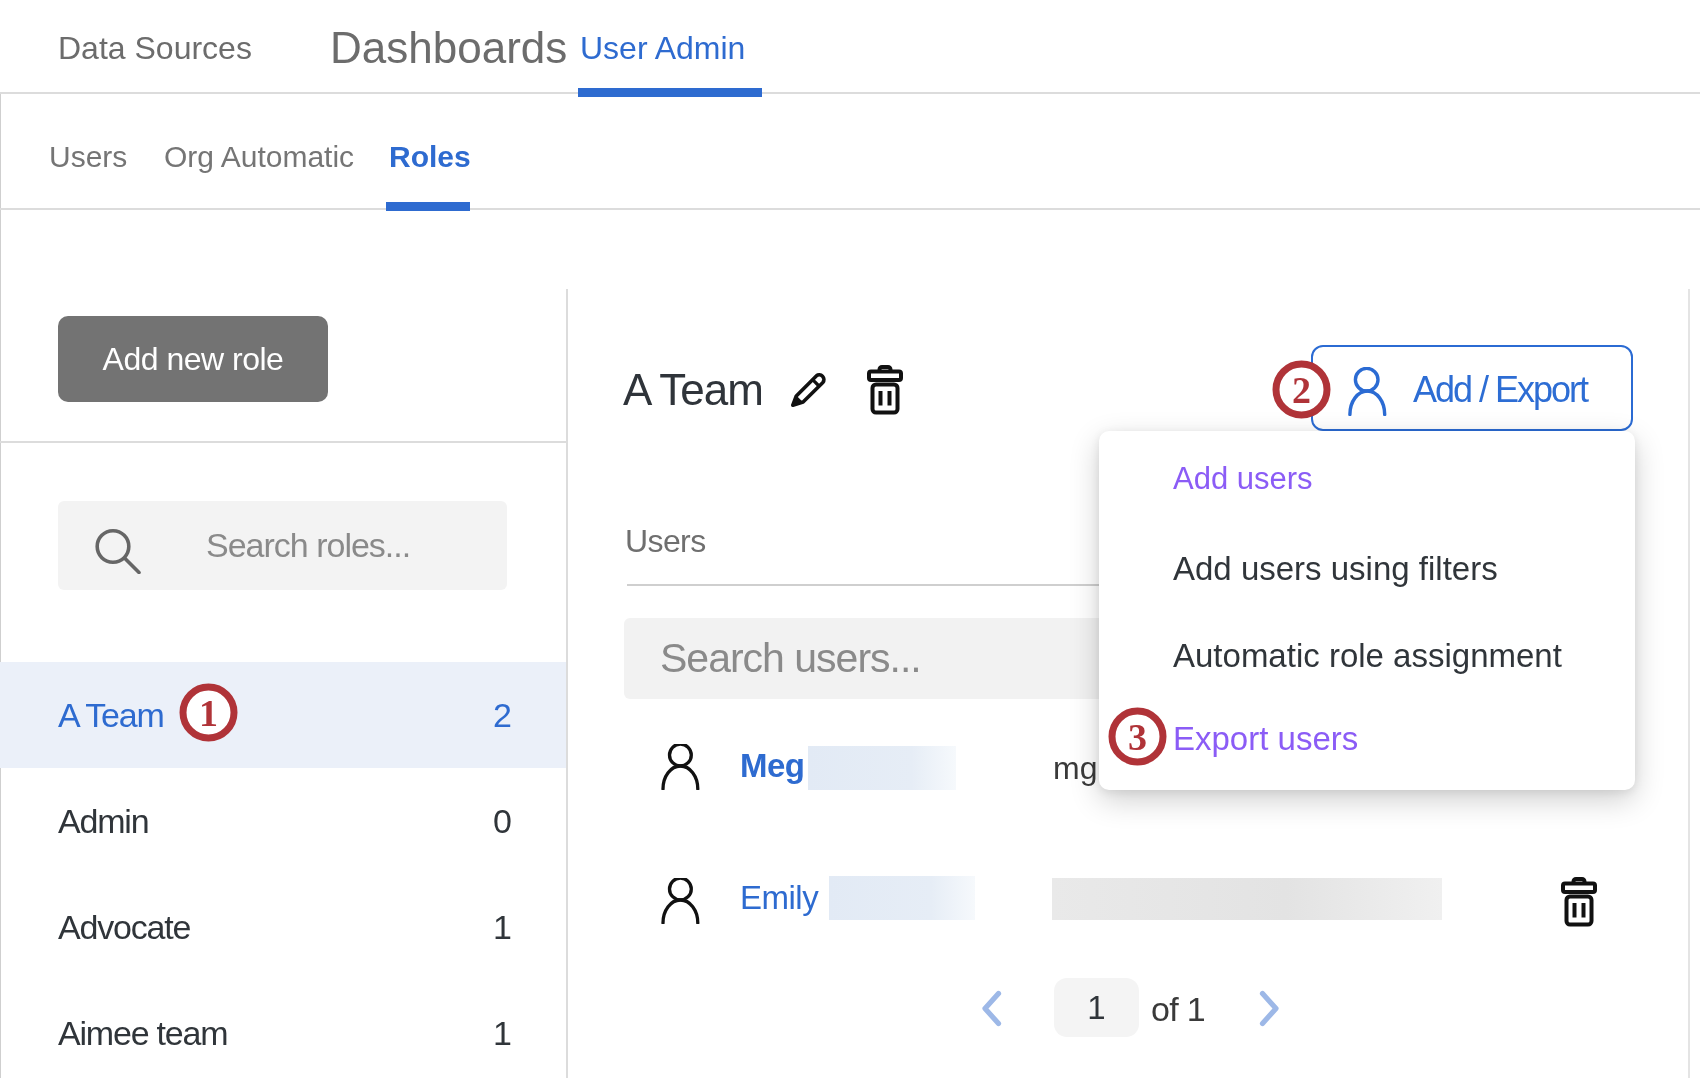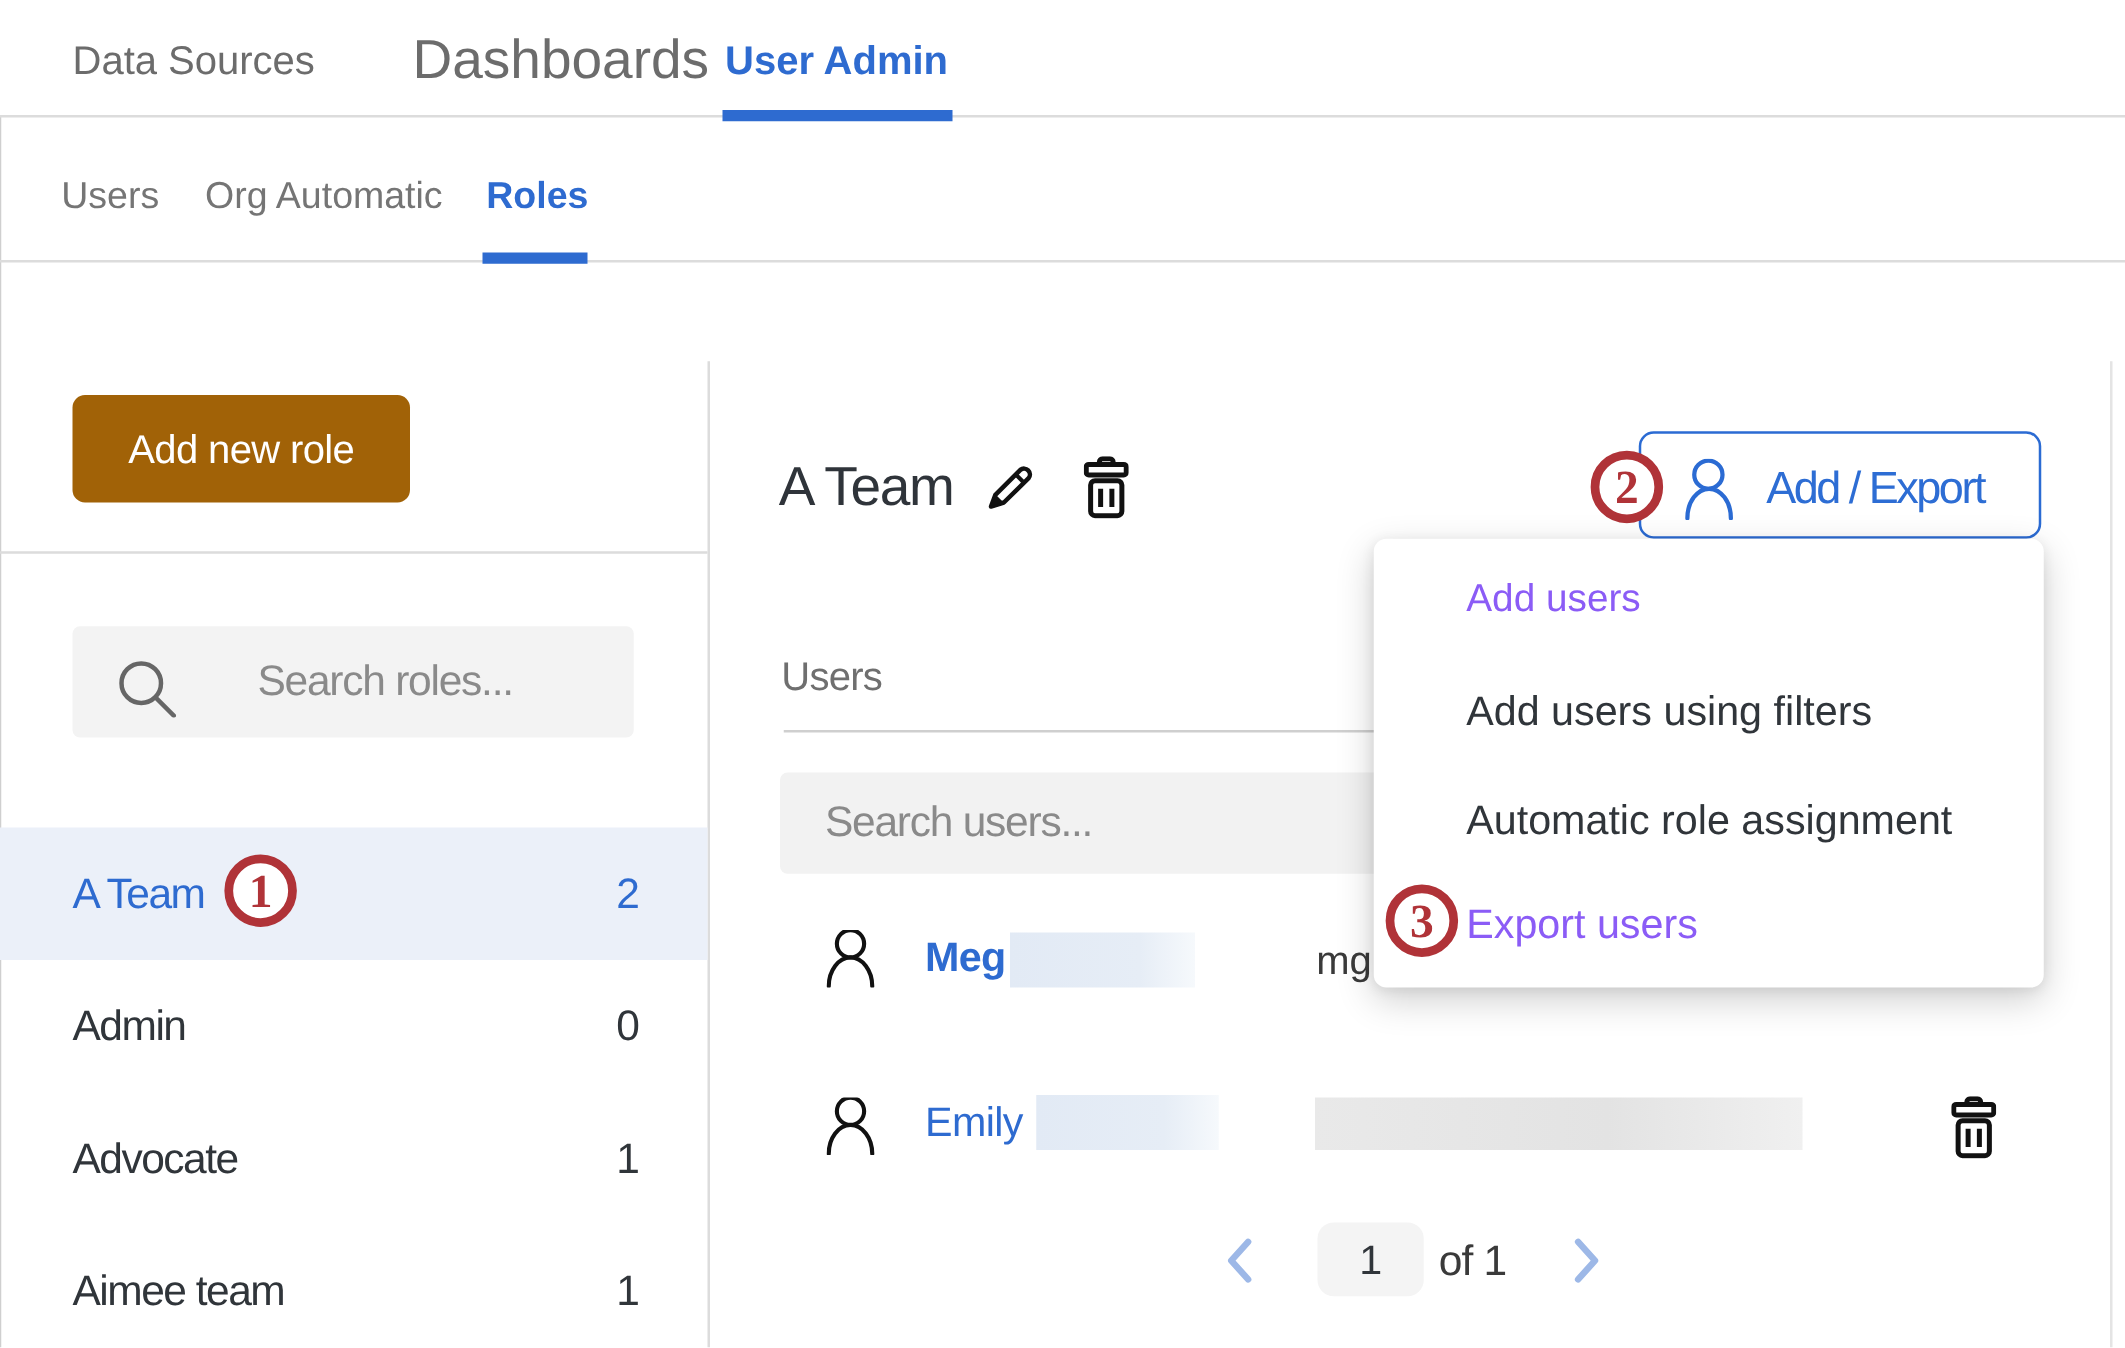--- a/index.html
+++ b/index.html
@@ -8,32 +8,32 @@
   .abs { position:absolute; }
   .rc { display:flex; align-items:center; }
 </style>
 </head>
 <body>
 
 <div class="abs" style="left:0;top:93px;width:1px;height:985px;background:#cfcfcf;"></div>
 
 <div class="abs rc" style="left:58px;top:2px;height:92px;font-size:32px;color:#6c6c6c;">Data Sources</div>
 <div class="abs rc" style="left:330px;top:2px;height:92px;font-size:44px;color:#6c6c6c;">Dashboards</div>
-<div class="abs rc" style="left:580px;top:2px;height:92px;font-size:32px;font-weight:bold;color:#2e6bd0;">User Admin</div>
+<div class="abs rc" style="left:580px;top:2px;height:92px;font-size:32px;font-weight:normal;color:#2e6bd0;">User Admin</div>
 <div class="abs" style="left:0;top:92px;width:1700px;height:2px;background:#dcdcdc;"></div>
 <div class="abs" style="left:578px;top:88px;width:184px;height:9px;background:#2e6bd0;"></div>
 
 <div class="abs rc" style="left:49px;top:99px;height:115px;font-size:30px;color:#757575;">Users</div>
 <div class="abs rc" style="left:164px;top:99px;height:115px;font-size:30px;color:#757575;">Org Automatic</div>
 <div class="abs rc" style="left:389px;top:99px;height:115px;font-size:30px;font-weight:bold;color:#2e6bd0;">Roles</div>
 <div class="abs" style="left:0;top:208px;width:1700px;height:2px;background:#dcdcdc;"></div>
 <div class="abs" style="left:386px;top:202px;width:84px;height:9px;background:#2e6bd0;"></div>
 
 <div class="abs" style="left:566px;top:289px;width:2px;height:789px;background:#dcdcdc;"></div>
-<div class="abs rc" style="left:58px;top:316px;width:270px;height:86px;background:#a16207;border-radius:10px;justify-content:center;color:#fff;font-size:32px;letter-spacing:-0.5px;">Add new role</div>
+<div class="abs rc" style="left:58px;top:316px;width:270px;height:86px;background:#737373;border-radius:10px;justify-content:center;color:#fff;font-size:32px;letter-spacing:-0.5px;">Add new role</div>
 <div class="abs" style="left:0;top:441px;width:566px;height:2px;background:#dcdcdc;"></div>
 
 <div class="abs" style="left:58px;top:501px;width:449px;height:89px;background:#f3f3f3;border-radius:6px;"></div>
 <svg class="abs" style="left:95px;top:528px;" width="46" height="46" viewBox="0 0 46 46" fill="none">
   <circle cx="18" cy="18.5" r="15.8" stroke="#666" stroke-width="3.6"></circle>
   <line x1="30" y1="30.5" x2="44" y2="44.5" stroke="#666" stroke-width="3.6" stroke-linecap="round"></line>
 </svg>
 <div class="abs rc" style="left:206px;top:501px;height:89px;font-size:34px;letter-spacing:-1px;color:#8a8a8a;">Search roles...</div>
 
 <div class="abs" style="left:0;top:662px;width:566px;height:106px;background:#ebf0f9;"></div>
@@ -74,21 +74,21 @@
 
 <svg class="abs" style="left:1272px;top:360px;" width="59" height="59" viewBox="0 0 59 59">
   <circle cx="29.5" cy="29.5" r="25.5" fill="#fff" stroke="#b03338" stroke-width="7"></circle>
   <text x="29.5" y="42.5" font-size="38" font-weight="bold" fill="#b03338" text-anchor="middle" font-family="Liberation Serif">2</text>
 </svg>
 
 <div class="abs rc" style="left:625px;top:505px;height:72px;font-size:32px;letter-spacing:-0.6px;color:#6f6f6f;">Users</div>
 <div class="abs" style="left:627px;top:584px;width:1006px;height:2px;background:#cfcfcf;"></div>
 
 <div class="abs" style="left:624px;top:618px;width:1009px;height:81px;background:#f2f2f2;border-radius:6px;"></div>
-<div class="abs rc" style="left:660px;top:618px;height:81px;font-size:34px;letter-spacing:-1px;color:#8a8a8a;text-align:center;">Search users...</div>
+<div class="abs rc" style="left:660px;top:618px;height:81px;font-size:41px;letter-spacing:-1px;color:#8a8a8a;text-align:center;">Search users...</div>
 
 <svg class="abs" style="left:661px;top:744px;" width="39" height="46" viewBox="0 0 39 46" fill="none">
   <circle cx="19.4" cy="11" r="10.9" stroke="#111" stroke-width="3.3"></circle>
   <path d="M2 45 A17.4 23 0 0 1 36.8 45" stroke="#111" stroke-width="3.3" stroke-linecap="round"></path>
 </svg>
 <div class="abs rc" style="left:740px;top:724px;height:84px;font-size:33px;letter-spacing:-0.5px;color:#2e6bd0;font-weight:bold;">Meg</div>
 <div class="abs" style="left:808px;top:746px;width:148px;height:44px;background:linear-gradient(90deg,#e2eaf5 0%,#e6edf6 70%,#f6f9fc 100%);"></div>
 <div class="abs rc" style="left:1053px;top:726px;height:84px;font-size:32px;color:#3a3a3a;">mg</div>
 
 <svg class="abs" style="left:661px;top:878px;" width="39" height="46" viewBox="0 0 39 46" fill="none">

